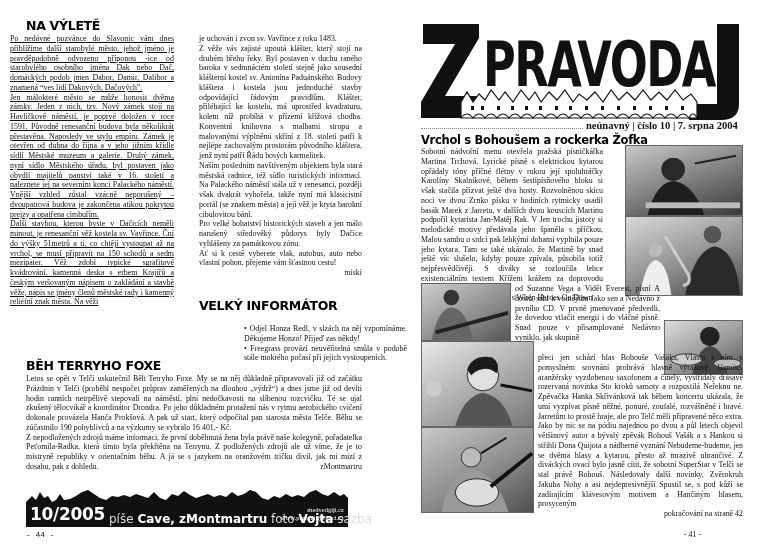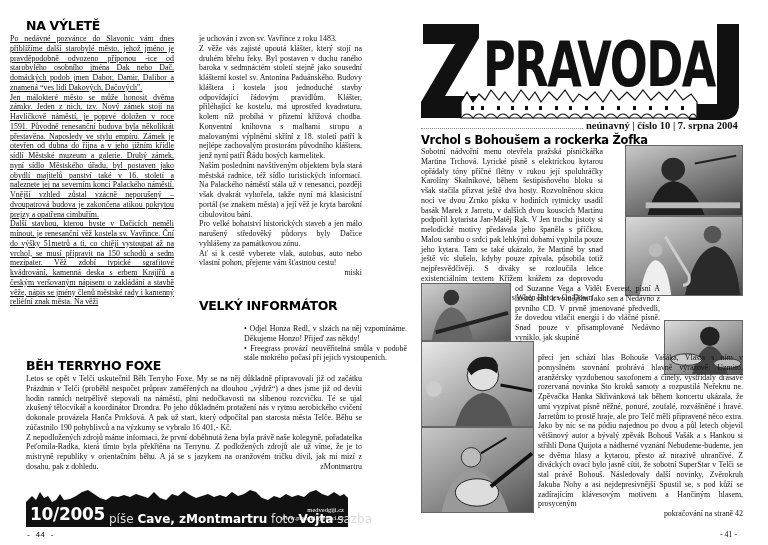--- a/index.html
+++ b/index.html
@@ -163,13 +163,13 @@
 
 <div class="abs serif" style="left:515px;top:284px;width:145px;">
   <p>od Suzanne Vega a Vidět Everest, písní A hostů, sáhl k volnějším Jako sen a Nedávno z prvního CD. V prvně jmenované předvedli, že dovedou vtlačit energii i do vláčné písně. Snad pouze v přisamplované Nedávno vyniklo, jak skupině</p>
 </div>
 
 <div class="abs serif" style="left:538px;top:353px;width:205px;">
   <p>přeci jen schází hlas Bohouše Vašáka, Vlasta s ním v pomyslném srovnání prohrává hlavně výrazově. Uzmito, aranžérsky vyzdobenou saxofonem a činely, vystřídaly drásavě rozervaná novinka Sto kroků samoty a rozpustilá Neřeknu ne. Zpěvačka Hanka Skřivánková tak během koncertu ukázala, že umí vyzpívat písně něžné, ponuré, zoufalé, rozvášněné i hravé. Jarretům to prostě hraje, ale pro Telč měli připravené něco extra. Jako by nic se na pódiu najednou po dvou a půl letech objevil většinový autor a bývalý zpěvák Bohouš Vašák a s Hankou si střihli Dona Quijota a nádherné vyznání Nebudeme-budeme, jen se dvěma hlasy a kytarou, přesto až mrazivě uhrančivé. Z diváckých ovací bylo jasně cítit, že sobotní SuperStar v Telči se stal právě Bohouš. Následovaly další novinky, Zvěrokruh Jakuba Nohy a asi nejdepresivnější Spustil se, s pod kůží se zadírajícím klávesovým motivem a Hančiným hlasem, prosyceným</p>
   <p class="sig">pokračování na straně 42</p>
 </div>
 
-<div class="abs serif" style="left:720px;top:530px;">- 41 -</div>
+<div class="abs serif" style="left:684px;top:530px;">- 41 -</div>
 
 </body></html>

